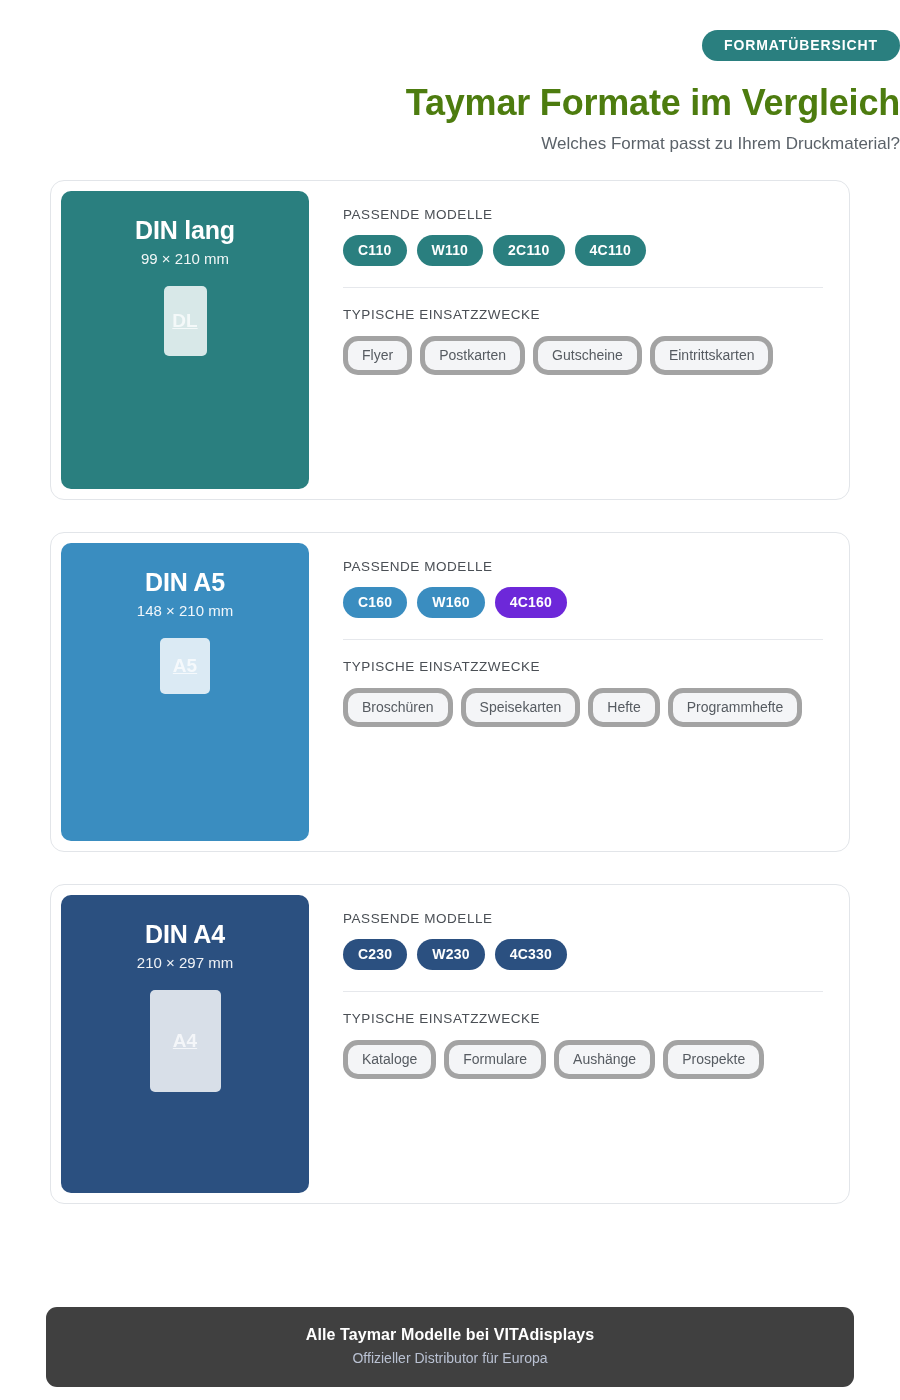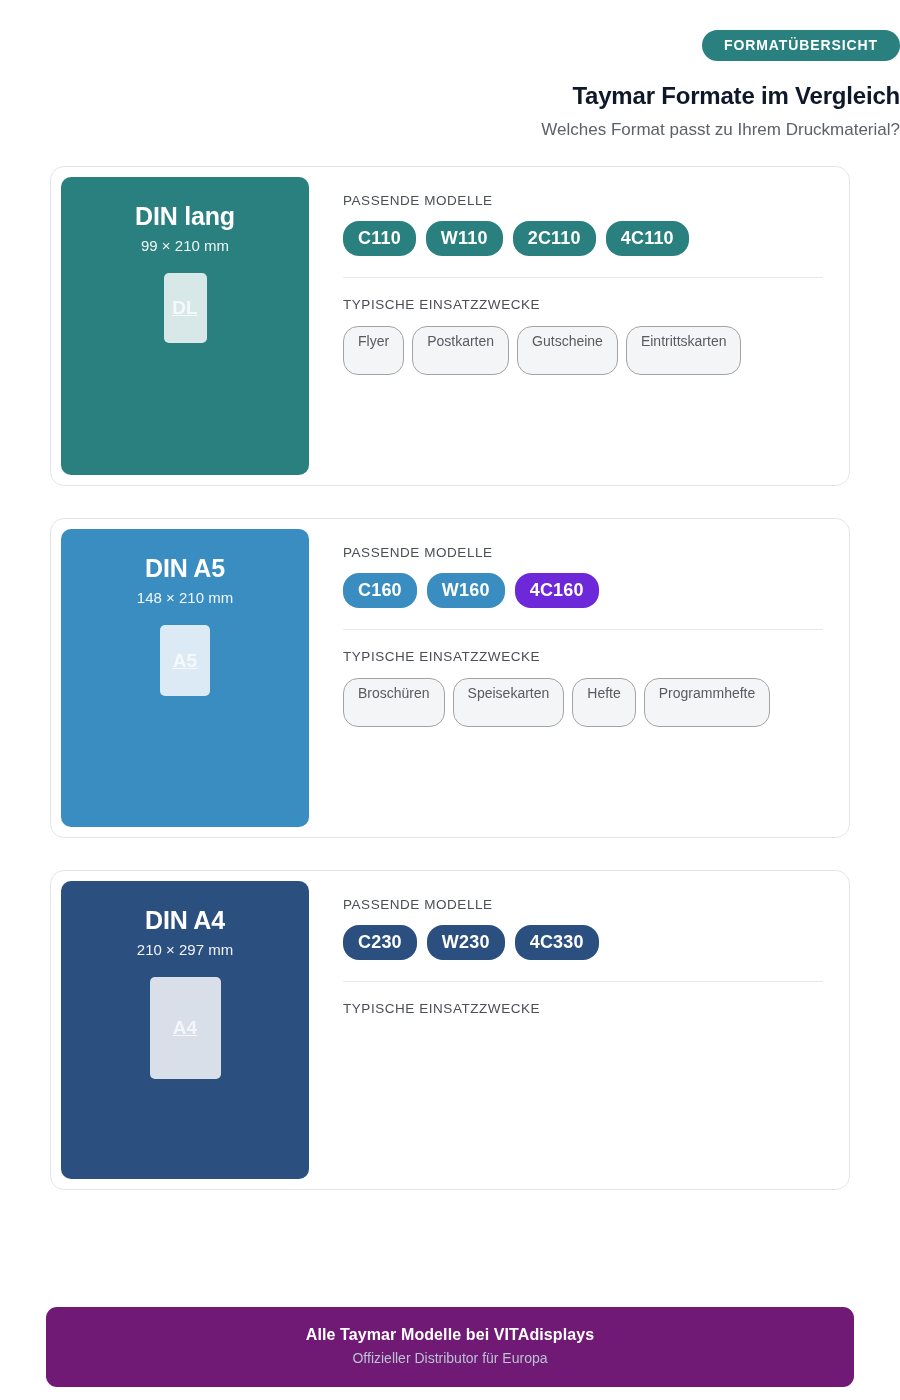--- a/index.html
+++ b/index.html
@@ -34,23 +34,23 @@
     font-size: 14px;
     font-weight: bold;
     letter-spacing: 0.9px;
     padding: 8px 22px 9px;
     border-radius: 20px;
     line-height: 1;
   }
 
   .title {
     margin-top: 22px;
-    font-size: 24px;
-    font-weight: bold;
-    color: #0f172a;
+    font-size: 36px;
+    font-weight: bold;
+    color: #4d7c0f;
     letter-spacing: -0.2px;
     line-height: 1.1;
   }
 
   .subtitle {
     margin-top: 11px;
     font-size: 17px;
     color: #5b6269;
     font-weight: normal;
   }
@@ -122,21 +122,21 @@
 
   .badges {
     margin-top: 13px;
     display: flex;
     flex-wrap: wrap;
     gap: 10px;
   }
 
   .badge {
     color: #ffffff;
-    font-size: 18px;
+    font-size: 14px;
     font-weight: bold;
     padding: 8px 15px 9px;
     border-radius: 16px;
     line-height: 1;
     letter-spacing: 0.2px;
   }
 
   .divider {
     height: 1px;
     background: #e6e8ec;
@@ -147,35 +147,35 @@
 
   .tags {
     margin-top: 14px;
     display: flex;
     flex-wrap: wrap;
     gap: 8px;
   }
 
   .tag {
     background: #f4f5f7;
-    border: 1px solid #a3a3a3;
+    border: 5px solid #a3a3a3;
     border-radius: 15px;
     color: #565b61;
     font-size: 14px;
-    padding: 6px 14px 25px;
+    padding: 6px 14px 7px;
     line-height: 1.15;
   }
 
   
   .footer {
     position: absolute;
     left: 46px;
     right: 46px;
     bottom: 13px;
-    background: #701a75;
+    background: #404040;
     border-radius: 11px;
     text-align: center;
     padding: 19px 10px 21px;
   }
 
   .footer-title {
     color: #ffffff;
     font-size: 16px;
     font-weight: bold;
     letter-spacing: 0.1px;
@@ -220,21 +220,21 @@
             <span class="tag">Postkarten</span>
             <span class="tag">Gutscheine</span>
             <span class="tag">Eintrittskarten</span>
           </div>
         </div>
       </div>
       <div class="fcard">
         <div class="fcard-visual" style="background: rgb(58, 141, 192); height: 298px;">
           <div class="fmt-name">DIN A5</div>
           <div class="fmt-dims">148 × 210 mm</div>
-          <div class="paper" style="width: 50px; height: 71px;">A5</div>
+          <div class="paper" style="width: 50px; height: 56px;">A5</div>
         </div>
         <div class="fcard-body">
           <div class="section-label">PASSENDE MODELLE</div>
           <div class="badges">
             <span class="badge" style="background: rgb(58, 141, 192);">C160</span>
             <span class="badge" style="background: rgb(58, 141, 192);">W160</span>
             <span class="badge" style="background: #6d28d9;">4C160</span>
           </div>
           <div class="divider"></div>
           <div class="section-label second">TYPISCHE EINSATZZWECKE</div>
@@ -254,20 +254,26 @@
         </div>
         <div class="fcard-body">
           <div class="section-label">PASSENDE MODELLE</div>
           <div class="badges">
             <span class="badge" style="background: rgb(43, 80, 128);">C230</span>
             <span class="badge" style="background: rgb(43, 80, 128);">W230</span>
             <span class="badge" style="background: rgb(43, 80, 128);">4C330</span>
           </div>
           <div class="divider"></div>
           <div class="section-label second">TYPISCHE EINSATZZWECKE</div>
+          <div class="tags">
+            <span class="tag">Kataloge</span>
+            <span class="tag">Formulare</span>
+            <span class="tag">Aushänge</span>
+            <span class="tag">Prospekte</span>
+          </div>
         </div>
       </div>
     </div>
 
   <div class="footer">
     <div class="footer-title">Alle Taymar Modelle bei VITAdisplays</div>
     <div class="footer-sub">Offizieller Distributor für Europa</div>
   </div>
 
 </div>

